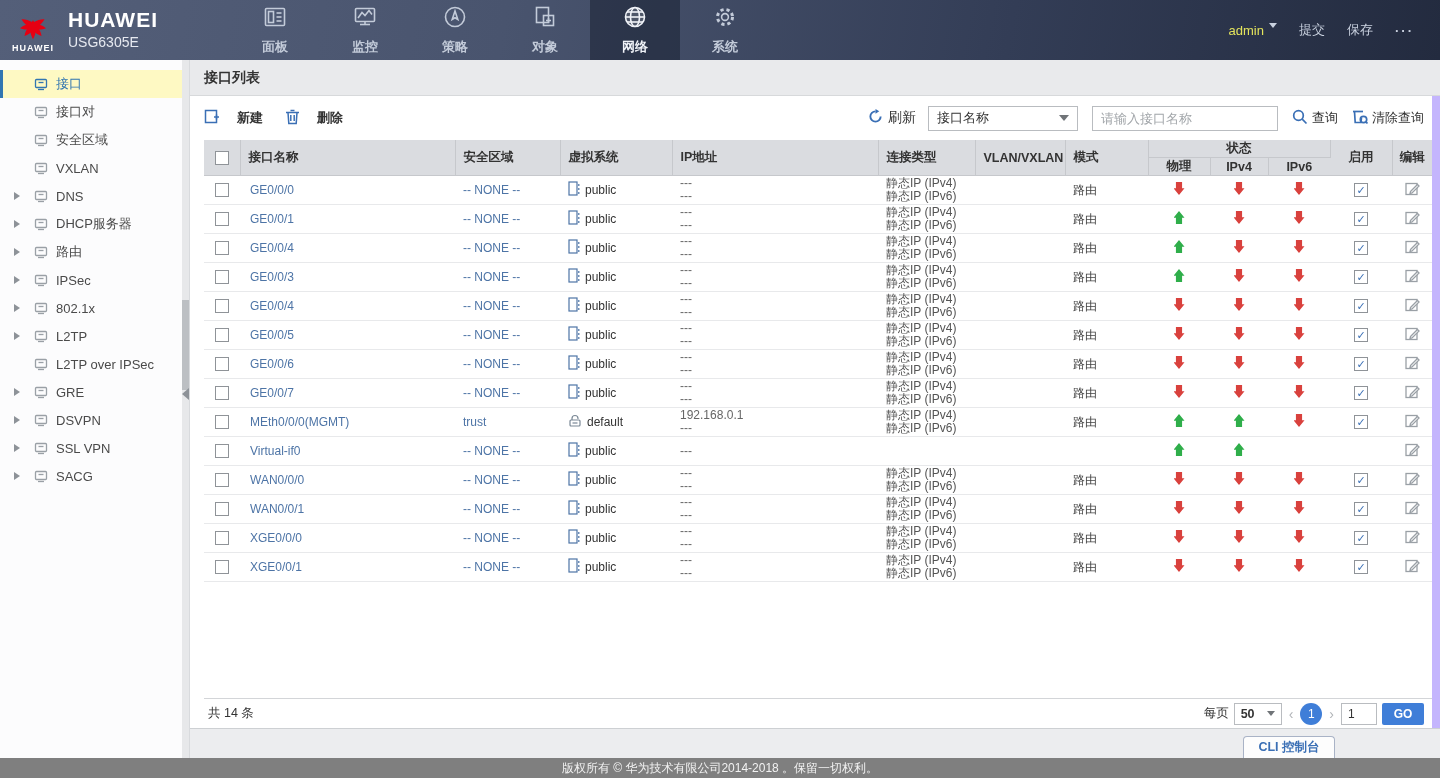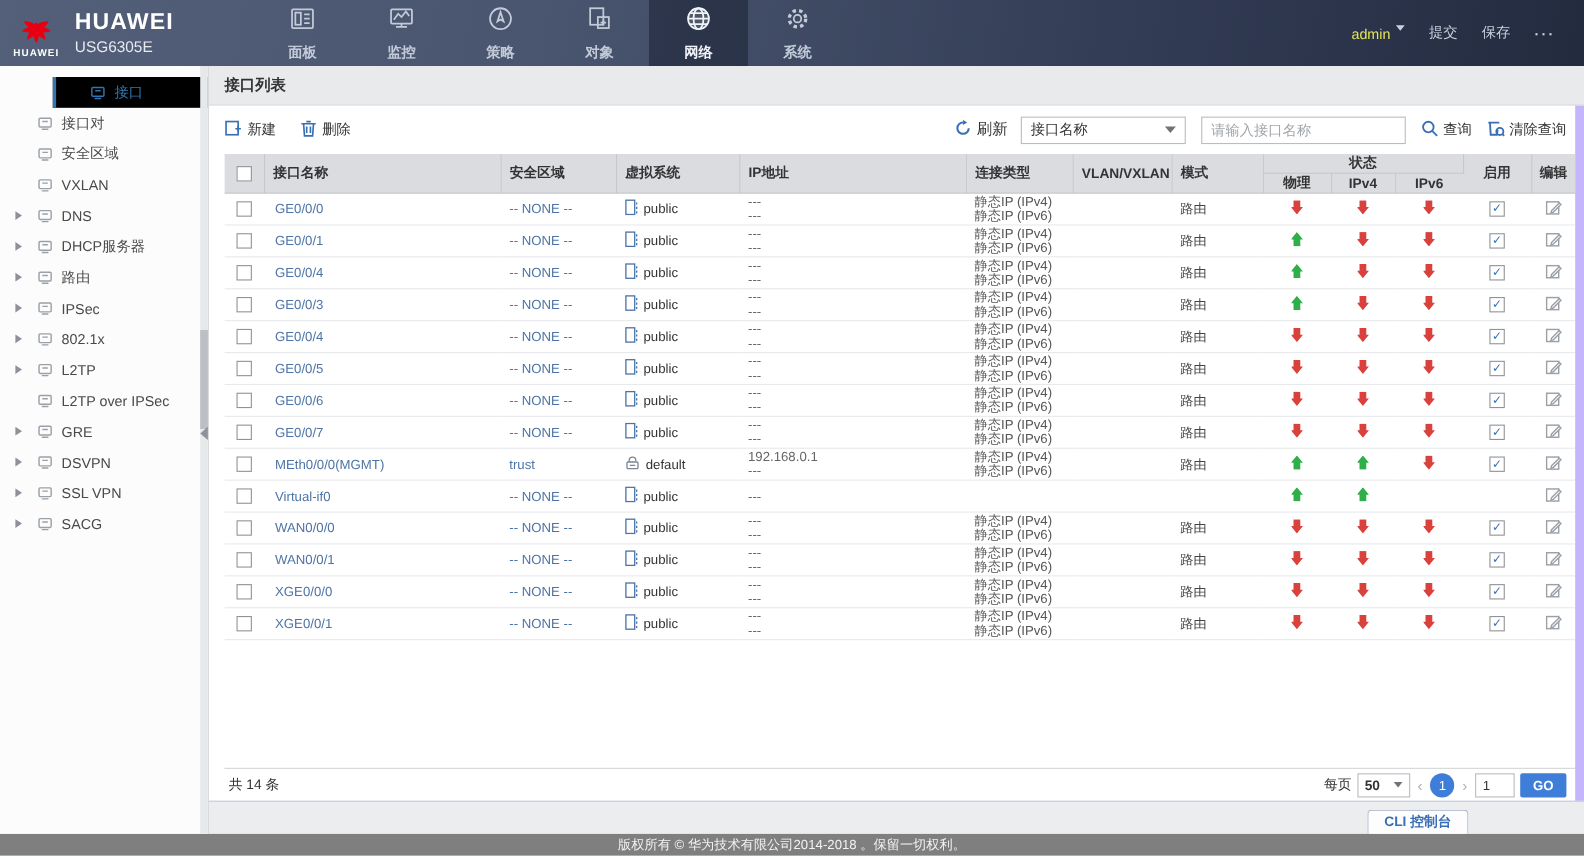--- a/index.html
+++ b/index.html
@@ -29,34 +29,34 @@
   .body { flex:1; display:flex; min-height:0; }
 
   
   .sidebar { width:190px; flex:0 0 190px; background:#fcfcfd; border-right:1px solid #d8dadd; position:relative; padding-top:10px; }
   .side-item { height:28px; display:flex; align-items:center; font-size:13px; color:#4a4a4a; cursor:pointer; position:relative; }
   .side-arrow { width:0; height:0; border-top:4px solid transparent; border-bottom:4px solid transparent; border-left:6px solid #8d9298; margin-left:14px; flex:0 0 6px; }
   .side-arrow.hidden { visibility:hidden; }
   .side-icon { margin-left:14px; flex:0 0 14px; display:flex; }
   .side-icon svg { stroke:#9aa0a6; fill:none; stroke-width:1.3; }
   .side-label { margin-left:8px; white-space:nowrap; }
-  .side-item.selected { background:#000000; color:#3276b1;margin-left:48px; }
+  .side-item.selected { background:#fef9c3; color:#3276b1; }
   .side-item.selected::before { content:""; position:absolute; left:0; top:0; bottom:0; width:3px; background:#3276b1; }
   .side-item.selected .side-icon svg { stroke:#3276b1; }
   .side-track { position:absolute; top:0; right:0; width:7px; height:100%; background:#e7e8ea; }
   .side-thumb { position:absolute; right:0; top:240px; width:7px; height:90px; background:#bcbfc3; }
   .collapse-handle { position:absolute; right:0; top:328px; width:0; height:0; border-top:6px solid transparent; border-bottom:6px solid transparent; border-right:7px solid #8d9298; cursor:pointer; }
 
   
   .main { flex:1; display:flex; flex-direction:column; min-width:0; background:#c4b5fd; }
   .titlebar { height:36px; flex:0 0 36px; background:#e9eaec; border-bottom:1px solid #d7d9db; display:flex; align-items:center; padding-left:14px; font-size:14px; font-weight:bold; color:#333; }
   .panel { flex:1; background:#fff; margin-right:8px; display:flex; flex-direction:column; padding:0 0 0 14px; min-height:0; }
 
   .toolbar { height:44px; flex:0 0 44px; display:flex; align-items:center; padding-right:0; }
-  .tool-btn { display:flex; align-items:center; gap:5px; color:#333; font-size:13px; cursor:pointer; margin-right:22px; }
+  .tool-btn { display:flex; align-items:center; gap:17px; color:#333; font-size:13px; cursor:pointer; margin-right:22px;font-weight:bold; }
   .tool-btn svg { stroke:#3a6fb5; fill:none; stroke-width:1.5; }
   .toolbar-right { margin-left:auto; display:flex; align-items:center; }
   .refresh { display:flex; align-items:center; gap:5px; font-size:14px; color:#333; cursor:pointer; margin-right:12px; }
   .refresh svg { stroke:#3a6fb5; fill:none; stroke-width:2; }
   .select-box { width:150px; height:25px; border:1px solid #b9bcc0; background:#fff; display:flex; align-items:center; padding:0 8px; font-size:13px; color:#333; cursor:pointer; margin-right:14px; }
   .select-box .caret { margin-left:auto; width:0; height:0; border-left:5px solid transparent; border-right:5px solid transparent; border-top:6px solid #707478; }
   .search-input { width:186px; height:25px; border:1px solid #b9bcc0; font-size:13px; padding:0 8px; color:#333; margin-right:14px; }
   .search-input::placeholder { color:#a2a6aa; }
   .q-btn { display:flex; align-items:center; gap:4px; font-size:13px; color:#333; cursor:pointer; margin-right:14px; }
   .q-btn:last-child { margin-right:8px; }

